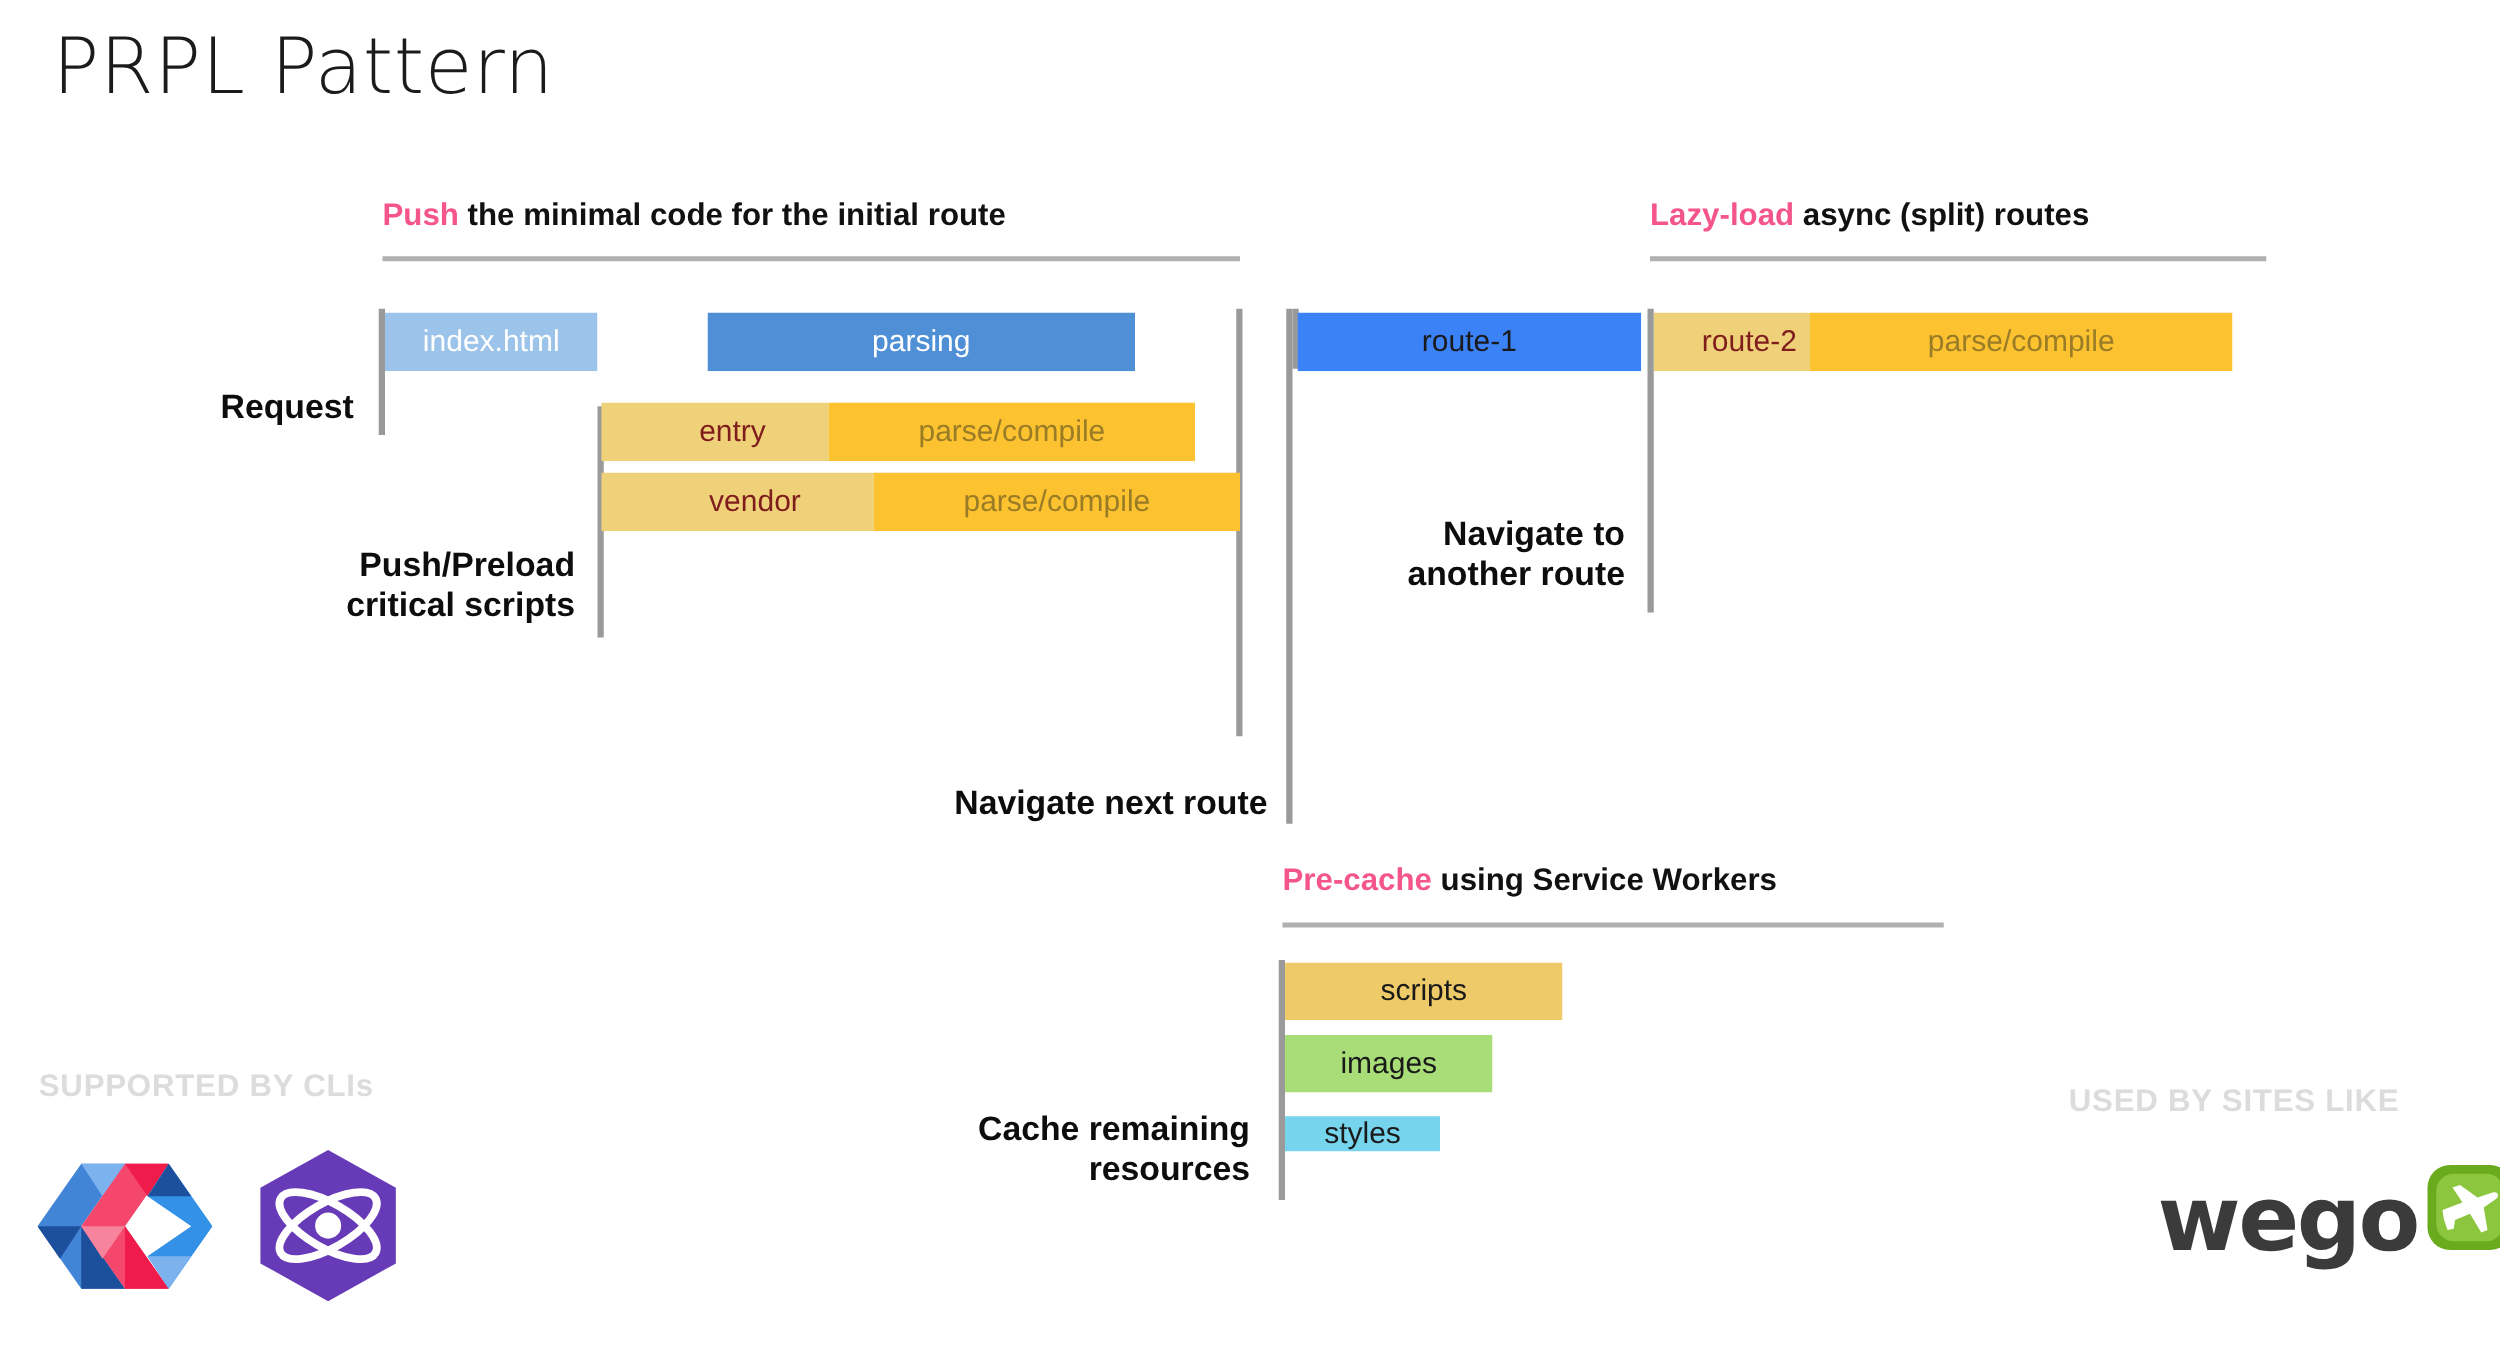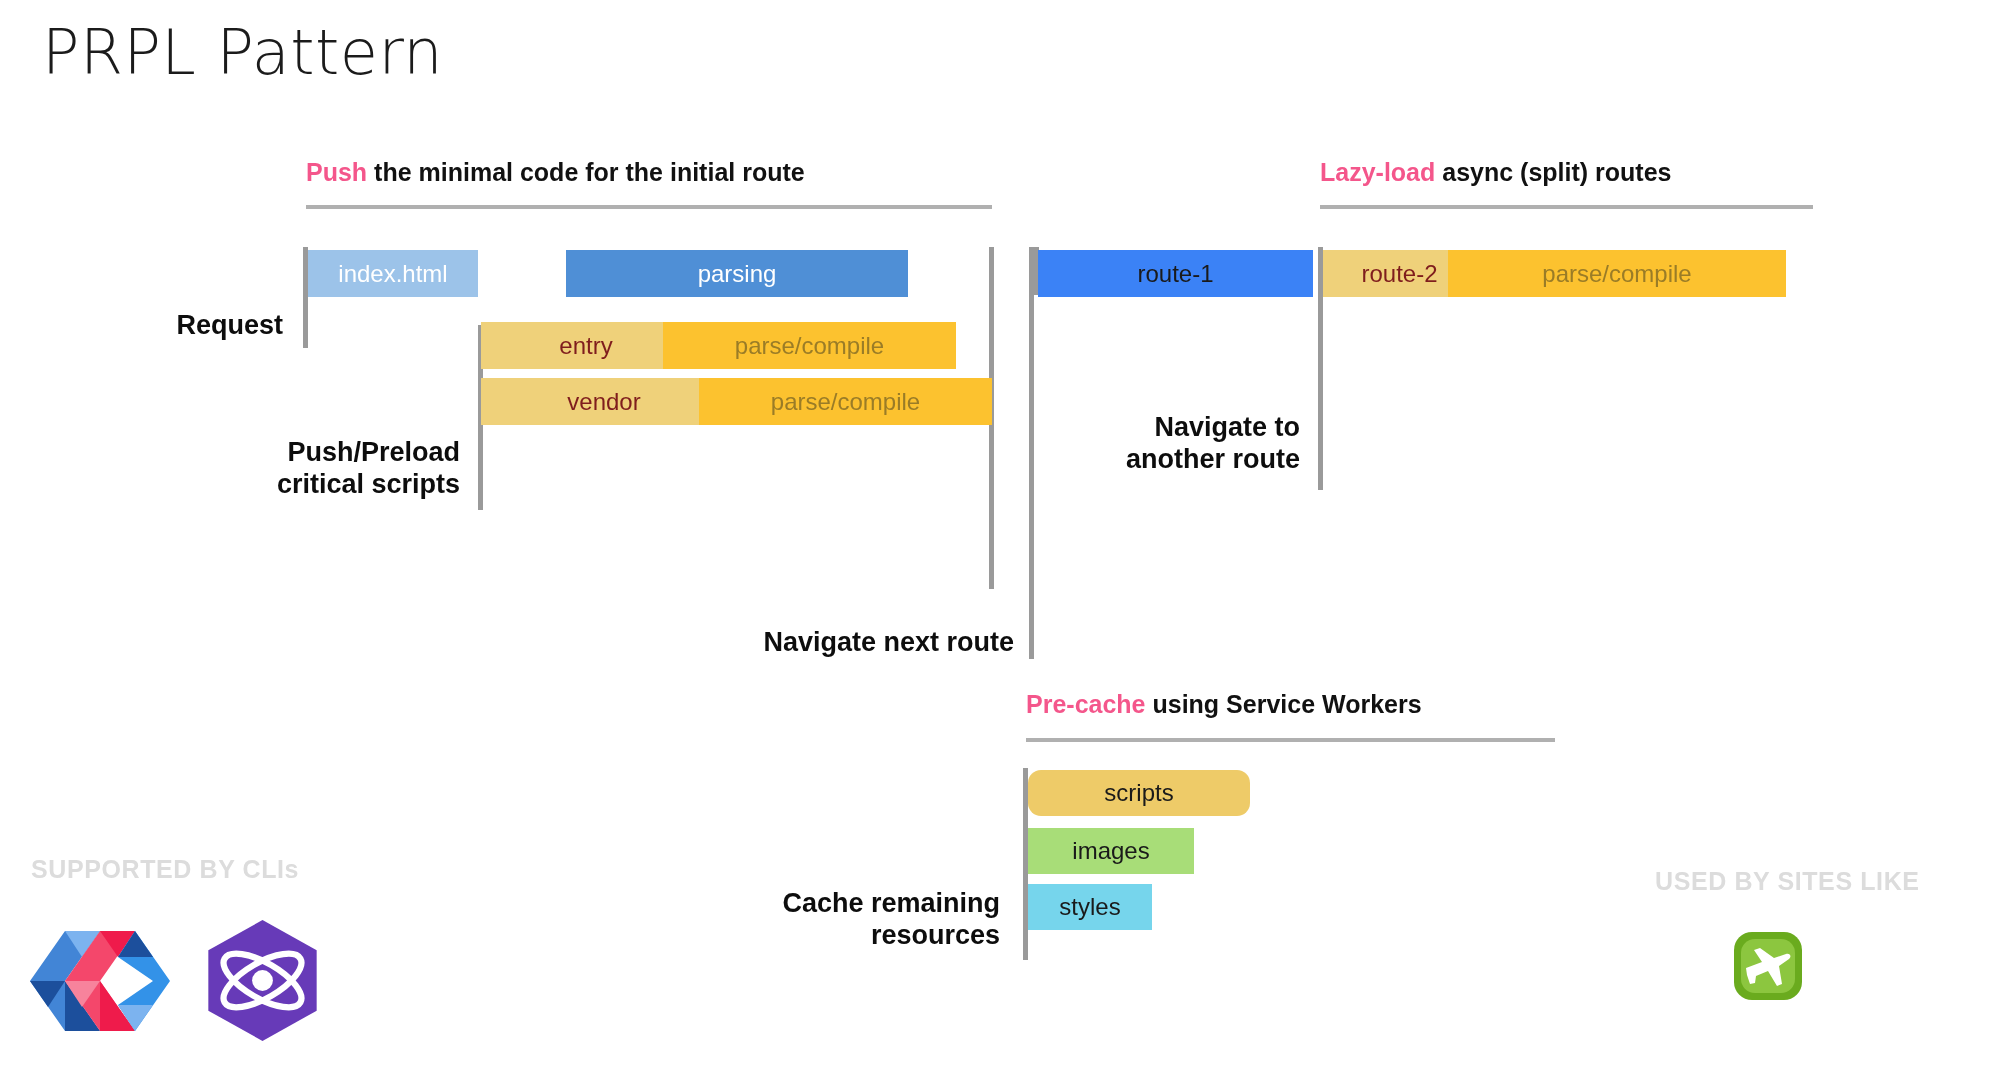--- a/index.html
+++ b/index.html
@@ -57,21 +57,21 @@
     justify-content: center;
     font-size: 24px;
     white-space: nowrap;
     box-sizing: border-box;
   }
   .seg.indexhtml   { background: #9cc3e9; color: #ffffff; }
   .seg.parsing     { background: #4f8fd6; color: #ffffff; }
   .seg.lightgold   { background: #efd17a; color: #7f1d1d; padding-left: 28px; }
   .seg.gold        { background: #fcc22f; color: #9a7c27; }
   .seg.goldsolid   { background: #3b82f6; color: #1a1a1a; }
-  .seg.scripts     { background: #eecb68; color: #1a1a1a; border-radius: 13px; }
+  .seg.scripts     { background: #eecb68; color: #1a1a1a; }
   .seg.images      { background: #a8dd78; color: #1a1a1a; }
   .seg.styles      { background: #76d5ec; color: #1a1a1a; }
 
   
   .vline {
     position: absolute;
     width: 5px;
     background: #9a9a9a;
   }
   
@@ -173,21 +173,21 @@
   <div class="rule" style="left:1026px; top:738px; width:529px;"></div>
 
   <div class="vline" style="left:1023px; top:768px; height:192px;"></div>
 
   <div class="bar" style="left:1028px; top:770px; width:222px; height:46px;">
     <div class="seg scripts" style="flex:1;">scripts</div>
   </div>
   <div class="bar" style="left:1028px; top:828px; width:166px; height:46px;">
     <div class="seg images" style="flex:1;">images</div>
   </div>
-  <div class="bar" style="left:1028px; top:884px; width:124px; height:46px;">
+  <div class="bar" style="left:1028px; top:884px; width:124px; height:46px;align-items:center;">
     <div class="seg styles" style="flex:1;">styles</div>
   </div>
 
   <div class="side-label" style="left:600px; top:888px; width:400px;">
     <div>Cache remaining</div>
     <div>resources</div>
   </div>
 
   <div class="footer-cap" style="left:31px; top:855px;">SUPPORTED BY CLIs</div>
 
@@ -215,20 +215,21 @@
         <ellipse cx="60" cy="60" rx="42" ry="17" transform="rotate(30 60 60)"></ellipse>
         <ellipse cx="60" cy="60" rx="42" ry="17" transform="rotate(-30 60 60)"></ellipse>
       </g>
       <circle cx="60" cy="60" r="10" fill="#ffffff"></circle>
     </svg>
   </div>
 
   <div class="footer-cap" style="left:1655px; top:867px;">USED BY SITES LIKE</div>
 
   <div class="logo-wrap" style="left:1726px; top:930px; display:flex; align-items:center;">
+    <div class="wego-text">wego</div>
     <svg width="72" height="72" viewBox="0 0 72 72" style="margin-left:6px; margin-bottom:18px;">
       <rect x="2" y="2" width="68" height="68" rx="18" ry="18" fill="#6aab1e"></rect>
       <rect x="9" y="9" width="54" height="54" rx="14" ry="14" fill="#8cc63f"></rect>
       <path d="M14 38 L30 32 L22 20 L28 18 L42 28 L54 24 C58 23 60 26 57 29 L47 36 L50 54 L45 56 L36 41 L24 46 L23 53 L18 54 L15 45 Z" fill="#ffffff"></path>
     </svg>
   </div>
 
 </div>
 
 </body></html>

